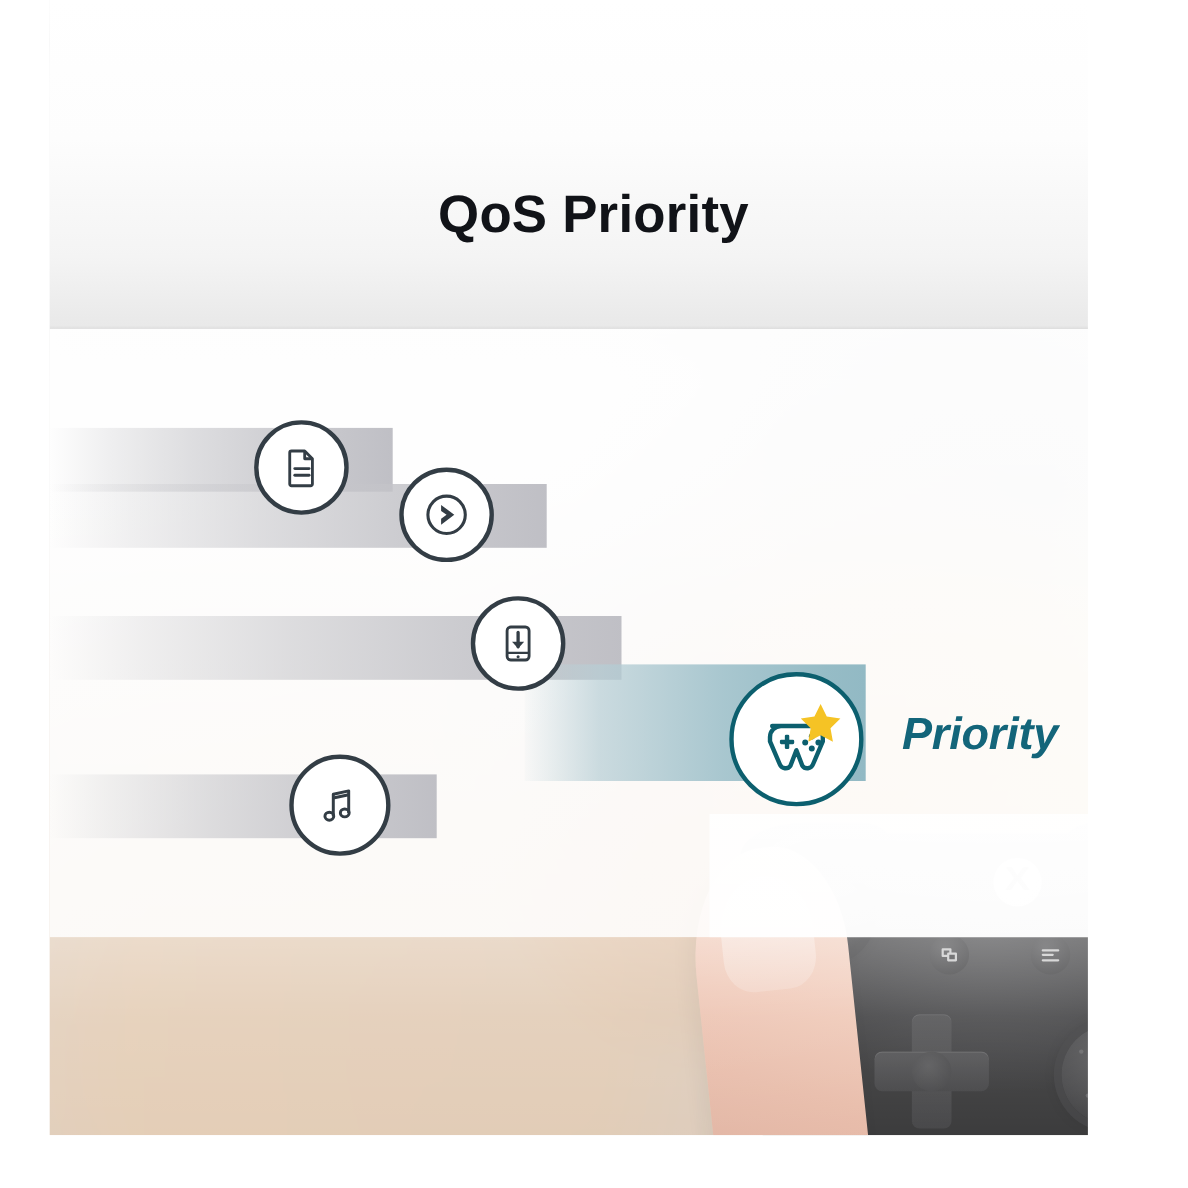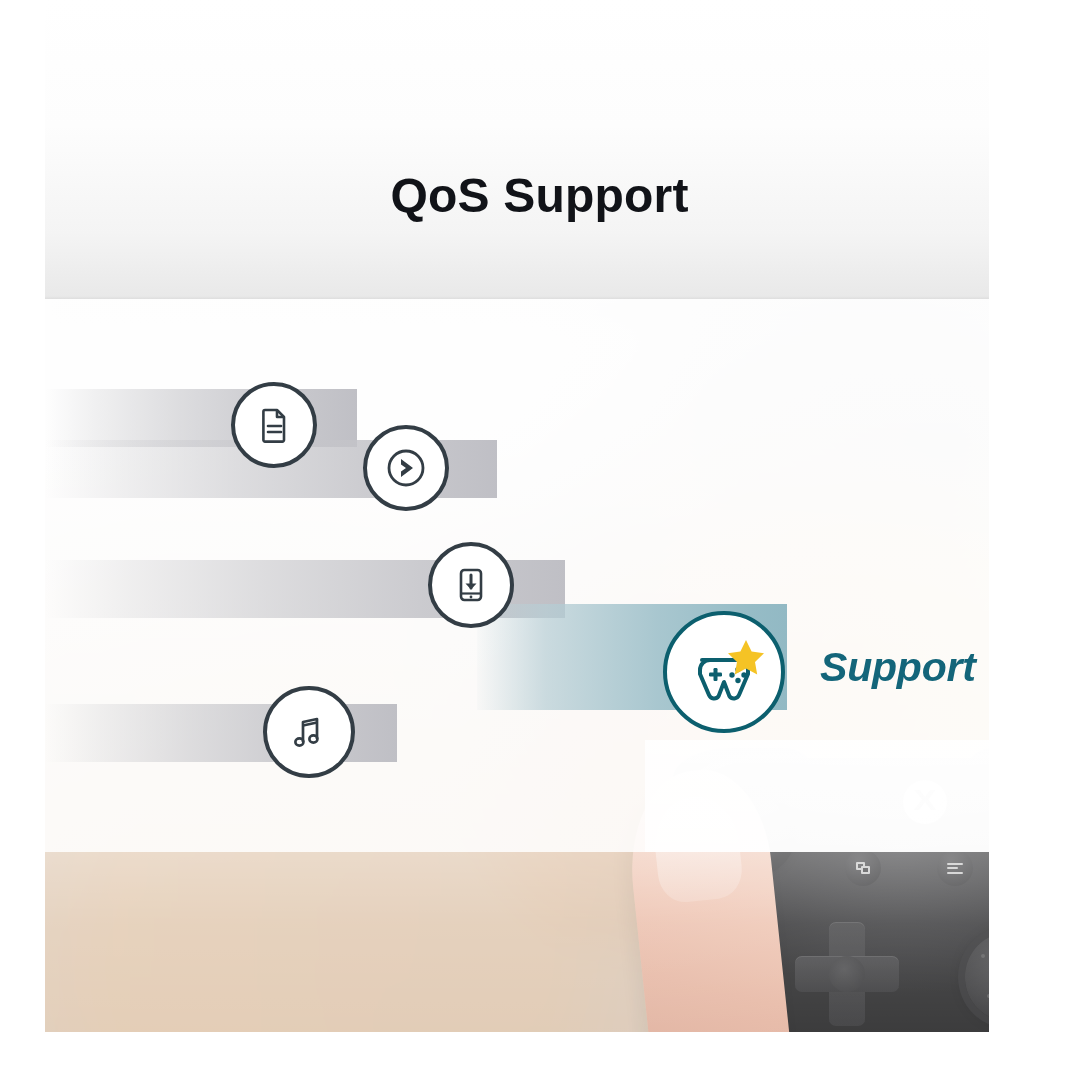--- a/index.html
+++ b/index.html
@@ -265,21 +265,21 @@
         <div class="nail"></div>
       </div>
 
       <div id="controller-veil"></div>
     </div>
 
     <div id="veil-top"></div>
     <div id="veil-mid"></div>
     <div id="veil-bottom"></div>
 
-    <div id="title">QoS Support</div>
+    <div id="title">QoS Priority</div>
 
     <div class="bar bar-grey" id="bar-doc"></div>
     <div class="bar bar-grey" id="bar-video"></div>
     <div class="bar bar-grey" id="bar-download"></div>
     <div id="bar-priority"></div>
     <div class="bar bar-grey" id="bar-music"></div>
 
     <div class="bubble bubble-dark" id="ico-doc">
       <svg width="42" height="42" viewBox="0 0 42 42">
         <path d="M12 6 h12 l7 7 v23 a1.6 1.6 0 0 1 -1.6 1.6 h-17.4 a1.6 1.6 0 0 1 -1.6 -1.6 v-28.4 a1.6 1.6 0 0 1 1.6 -1.6 z" fill="none" stroke="#333d45" stroke-width="2.6" stroke-linejoin="round"></path>
@@ -321,21 +321,21 @@
         <rect x="31" y="46.5" width="13" height="4" rx="1.2" fill="#0c5f6e"></rect>
         <rect x="35.5" y="42" width="4" height="13" rx="1.2" fill="#0c5f6e"></rect>
         <circle cx="60" cy="43.5" r="2.7" fill="#0c5f6e"></circle>
         <circle cx="66" cy="49" r="2.7" fill="#0c5f6e"></circle>
         <circle cx="54" cy="49" r="2.7" fill="#0c5f6e"></circle>
         <circle cx="60" cy="54.5" r="2.7" fill="#0c5f6e"></circle>
         <path d="M68 14 L73.6 25.4 L86 27.2 L77 36 L79.2 48.4 L68 42.5 L56.8 48.4 L59 36 L50 27.2 L62.4 25.4 Z" fill="#f5c325"></path>
       </svg>
     </div>
 
-    <div id="priority-label">Support</div>
+    <div id="priority-label">Priority</div>
 
   </div>
 
   <div id="trim-left"></div>
   <div id="trim-right"></div>
   <div id="trim-bottom"></div>
 
 </div>
 
 </body></html>

